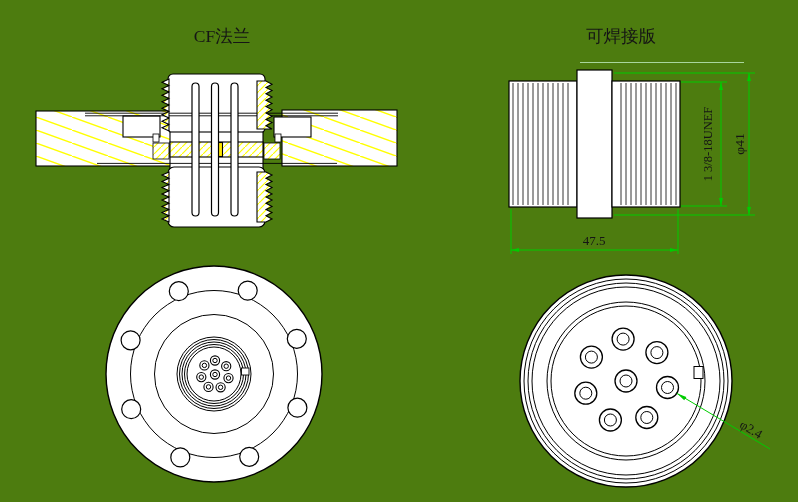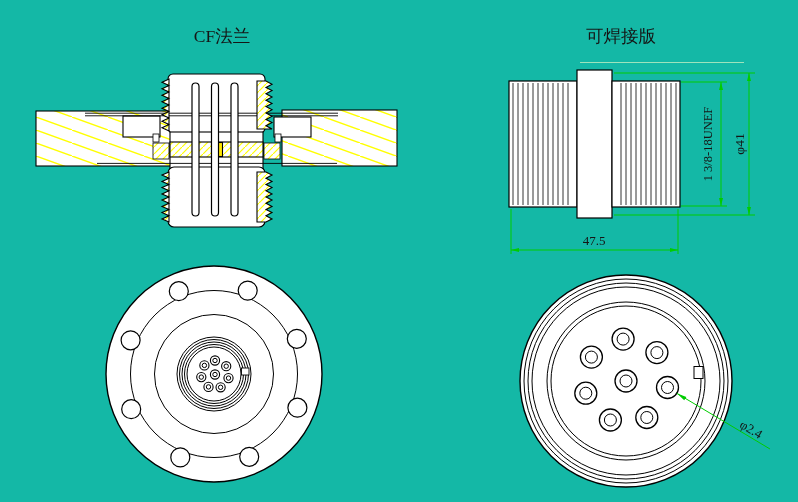--- a/index.html
+++ b/index.html
@@ -1,16 +1,16 @@
 <!DOCTYPE html>
 <html><head>
 <meta charset="utf-8">
 <style>
   html,body{margin:0;padding:0;background:#ffffff;}
-  .canvas{position:relative;width:798px;height:502px;background:#14b8a6;overflow:hidden;}
+  .canvas{position:relative;width:798px;height:502px;background:#4d7c0f;overflow:hidden;}
   svg{display:block;}
   .k{stroke:#000;fill:none;}
   .kw{stroke:#000;fill:#ffffff;}
   .hA{fill:url(#hA);stroke:#000;}
   .hB{fill:url(#hB);stroke:#000;}
   .hy{stroke:#ffff00;}
   .dim{stroke:#00cc00;fill:none;}
   .dimf{fill:#00cc00;stroke:none;}
   text{font-family:"Liberation Serif","DejaVu Serif",serif;fill:#151515;stroke:none;}
   .title{font-size:17.5px;}

